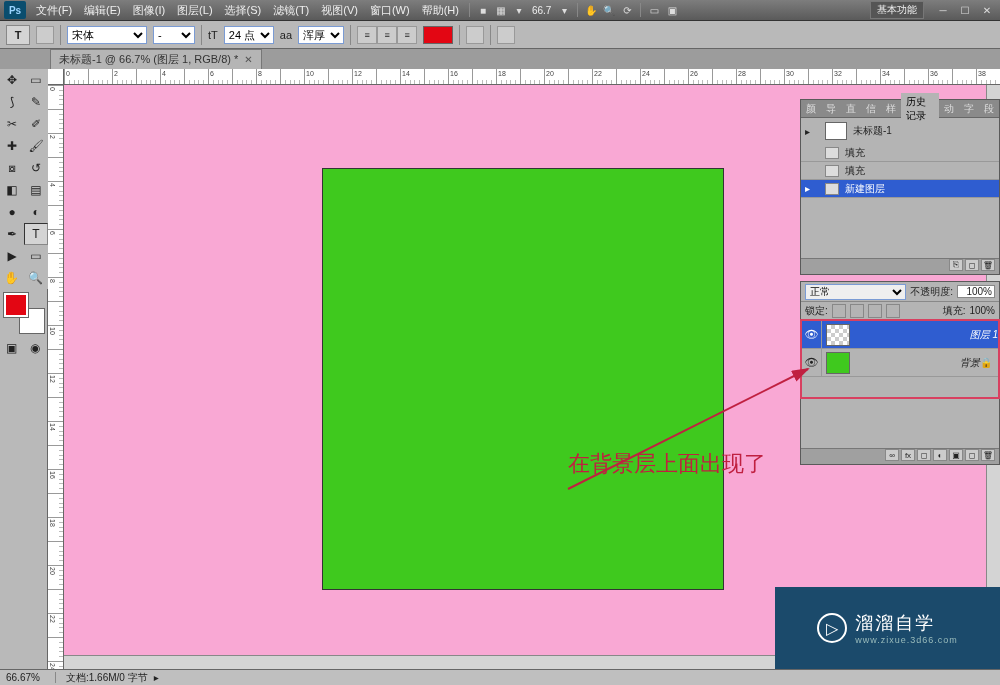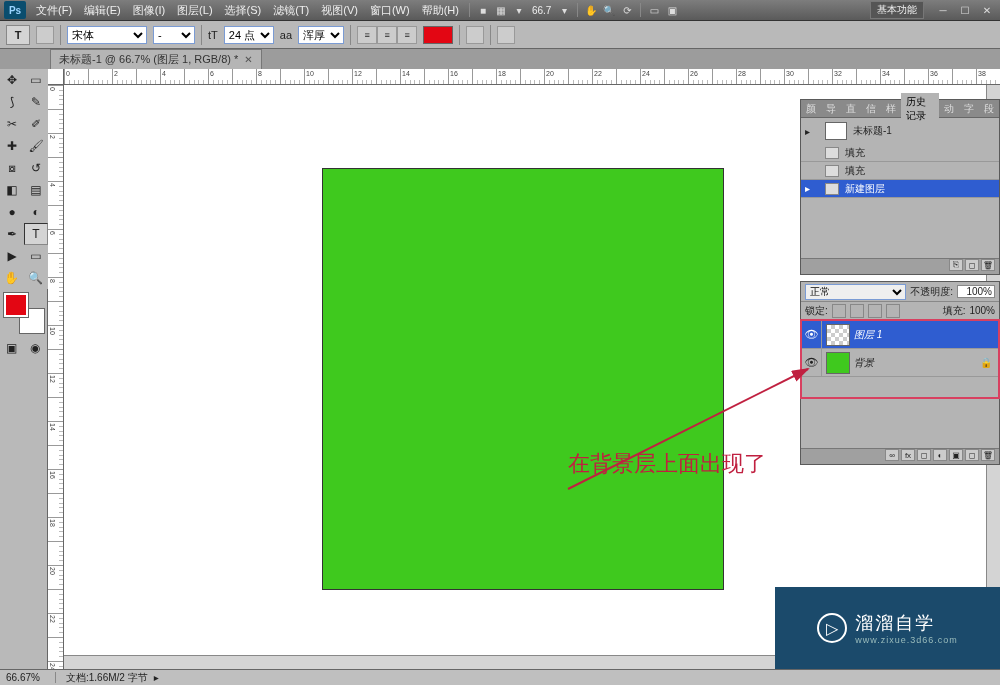--- a/index.html
+++ b/index.html
@@ -41,21 +41,21 @@
 .toolbox { width: 48px; background: #b9b9b9; border-right: 1px solid #666; display: flex; flex-direction: column; }
 .tool-grid { display: grid; grid-template-columns: 24px 24px; }
 .tool-btn { width: 24px; height: 22px; border: 1px solid #b9b9b9; display: flex; align-items: center; justify-content: center; font-size: 12px; color: #222; cursor: pointer; }
 .tool-btn.sel { background: #d4d4d4; border: 1px inset #888; }
 .fgbg { position: relative; width: 40px; height: 40px; margin: 4px; }
 .fg-sw { position: absolute; width: 24px; height: 24px; top: 0; left: 0; background: #e30613; border: 2px solid #fff; outline: 1px solid #666; }
 .bg-sw { position: absolute; width: 24px; height: 24px; bottom: 0; right: 0; background: #fff; border: 2px solid #fff; outline: 1px solid #666; }
 .mode-row { display: flex; }
 
 
-.canvas-wrap { flex: 1; background: #ffffff; position: relative; overflow: hidden; }
+.canvas-wrap { flex: 1; background: #f9a8d4; position: relative; overflow: hidden; }
 .ruler-h { position: absolute; top: 0; left: 16px; right: 0; height: 16px; background: #fff; border-bottom: 1px solid #666; font-size: 7px; color: #444; overflow: hidden; }
 .ruler-h .tick { position: absolute; top: 0; width: 1px; height: 16px; background: #999; }
 .ruler-h .tick.minor { height: 5px; top: 11px; background: #bbb; }
 .ruler-h .lbl { position: absolute; top: 1px; font-size: 7px; }
 .ruler-v { position: absolute; top: 16px; left: 0; width: 16px; bottom: 0; background: #fff; border-right: 1px solid #666; font-size: 7px; color: #444; overflow: hidden; }
 .ruler-v .tick { position: absolute; left: 0; height: 1px; width: 16px; background: #999; }
 .ruler-v .tick.minor { width: 5px; left: 11px; background: #bbb; }
 .ruler-v .lbl { position: absolute; left: 1px; font-size: 7px; writing-mode: vertical-rl; }
 .ruler-corner { position: absolute; top: 0; left: 0; width: 16px; height: 16px; background: #fff; border-right: 1px solid #666; border-bottom: 1px solid #666; }
 .doc-canvas { position: absolute; top: 100px; left: 275px; width: 400px; height: 420px; background: #3fc91e; box-shadow: 0 0 0 1px #333; }
@@ -86,21 +86,21 @@
 .layer-opts .lbl { font-size: 10px; }
 .layer-opts .val { width: 38px; font-size: 10px; border: 1px solid #888; background: #fff; text-align: right; padding-right: 2px; }
 .layer-lock { height: 18px; display: flex; align-items: center; gap: 4px; padding: 0 4px; border-bottom: 1px solid #888; font-size: 10px; }
 .layer-lock .lbtn { width: 14px; height: 14px; border: 1px solid #888; }
 .layer-row { display: flex; align-items: center; height: 28px; border-bottom: 1px solid #999; }
 .layer-row.sel { background: #2f5dd0; color: #fff; }
 .layer-row .eye { width: 20px; display: flex; align-items: center; justify-content: center; font-size: 11px; border-right: 1px solid #999; height: 100%; }
 .layer-row .thumb { width: 24px; height: 22px; margin: 0 4px; border: 1px solid #666; background: #fff; }
 .layer-row .thumb.checker { background: repeating-conic-gradient(#ccc 0 25%, #fff 0 50%) 0 0/8px 8px; }
 .layer-row .thumb.green { background: #3fc91e; }
-.layer-row .name { font-size: 10px; flex: 1; font-style: italic; }
+.layer-row .name { font-size: 10px; flex: 1; font-style: italic; text-align: right; }
 .layer-row .lock-ic { width: 14px; margin-right: 4px; font-size: 10px; }
 .layers-box { border: 2px solid #d84060; margin: -1px; }
 
 
 .statusbar { position: absolute; bottom: 0; left: 0; right: 0; height: 16px; background: #bfbfbf; display: flex; align-items: center; font-size: 10px; color: #222; border-top: 1px solid #666; }
 .statusbar .zoom { width: 56px; padding-left: 6px; border-right: 1px solid #888; }
 .statusbar .info { padding-left: 10px; }
 
 
 .watermark { position: absolute; right: 0; bottom: 16px; width: 225px; height: 82px; background: #1b4a6b; display: flex; align-items: center; justify-content: center; gap: 8px; z-index: 10; }
@@ -668,21 +668,21 @@
       <div class="fbtn">◐</div>
       <div class="fbtn">▣</div>
       <div class="fbtn">◻</div>
       <div class="fbtn">🗑</div>
     </div>
   </div>
 </div>
 
 <div class="statusbar">
   <div class="zoom">66.67%</div>
-  <div class="info">文档:1.66M/2 字节</div>
+  <div class="info">文档:1.66M/0 字节</div>
   <span style="margin-left:6px;">▸</span>
 </div>
 
 <div class="watermark">
   <div class="play">▷</div>
   <div class="txt">
     <div class="cn">溜溜自学</div>
     <div class="en">www.zixue.3d66.com</div>
   </div>
 </div>

